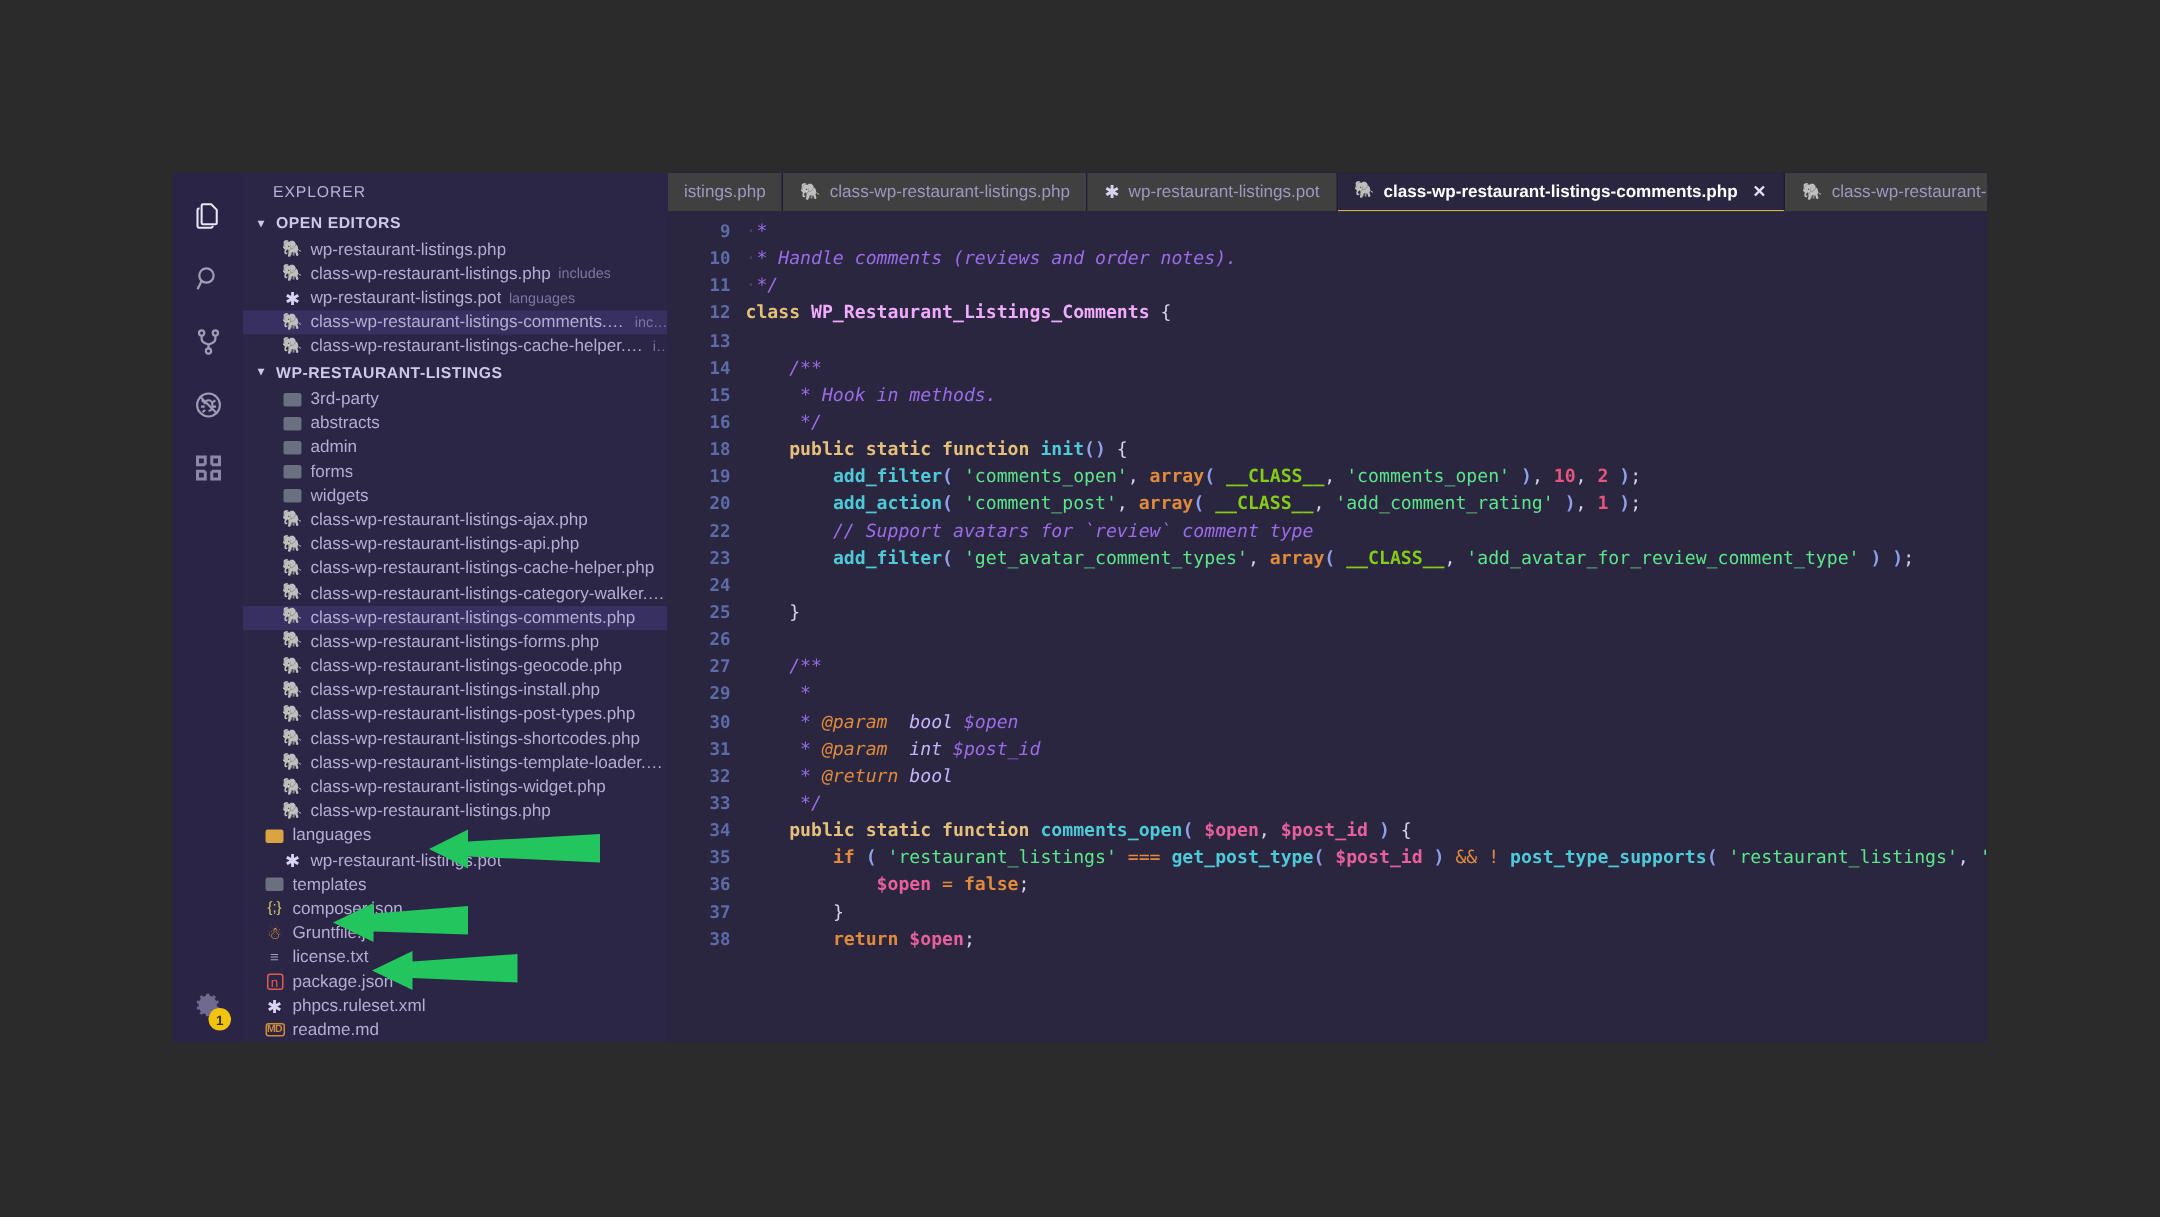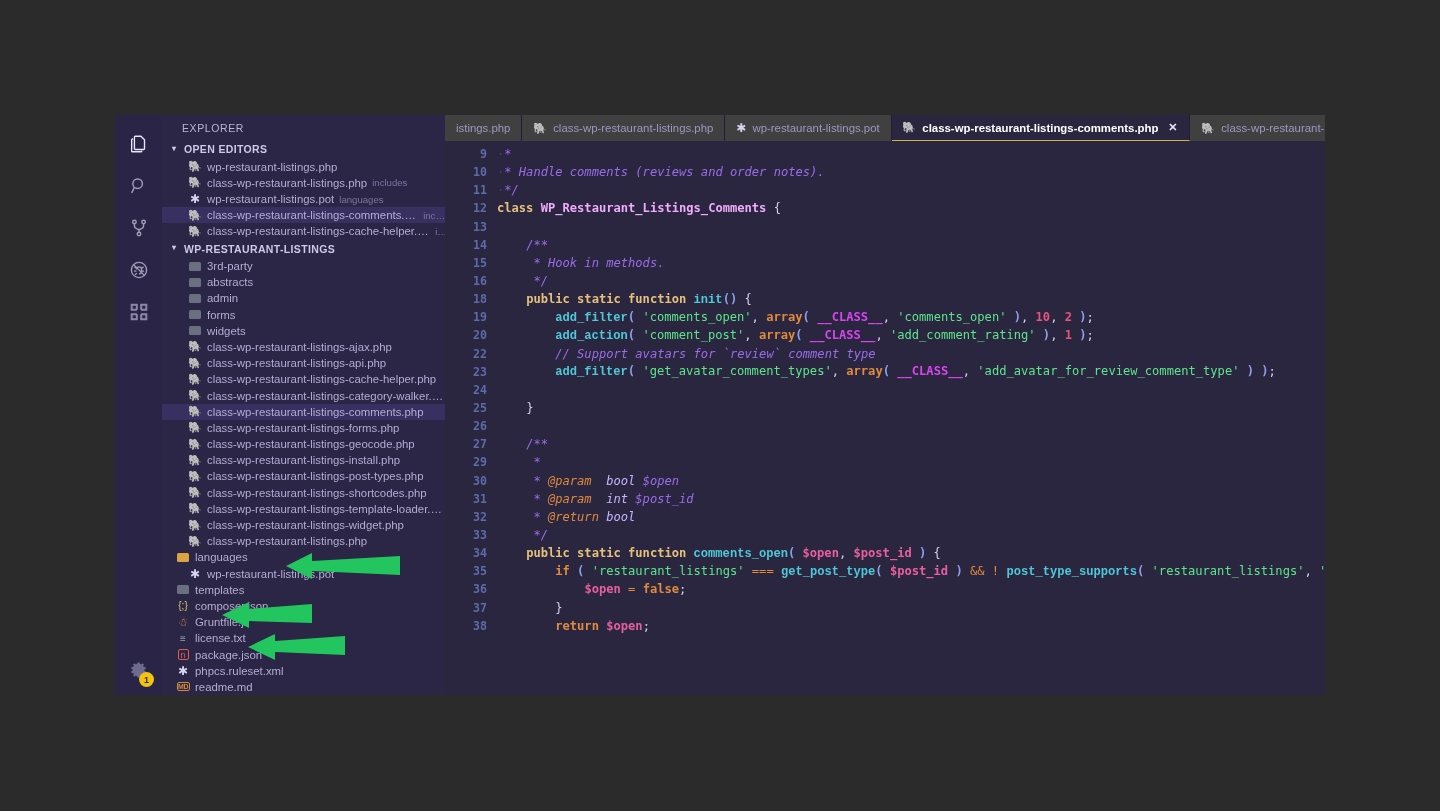--- a/index.html
+++ b/index.html
@@ -190,30 +190,30 @@
     color: #5d6ba8;
     font-size: 11.6px;
     font-weight: bold;
   }
   .ctext { padding-left: 0px; }
 
   
   .t-com   { color: #9a6ce8; font-style: italic; }
   .t-kw    { color: #e5c07b; font-weight: bold; }
   .t-kwo   { color: #e08a3c; font-weight: bold; }
-  .t-fn    { color: #4ec9d8; font-weight: bold; font-family: Liberation Mono, monospace; }
+  .t-fn    { color: #4ec9d8; font-weight: bold; }
   .t-cls   { color: #f0abfc; font-weight: bold; }
   .t-str   { color: #5ce68a; text-align: right; }
   .t-var   { color: #e85f9e; font-weight: bold; }
   .t-num   { color: #e8547c; font-weight: bold; }
   .t-op    { color: #e08a3c; }
   .t-pun   { color: #d6d2ee; }
   .t-type  { color: #c4b5fd; font-style: italic; }
   .t-tag   { color: #e08a3c; font-style: italic; }
-  .t-const { color: #d946ef; font-weight: bold; }
+  .t-const { color: #84cc16; font-weight: bold; }
   .t-plain { color: #d6d2ee; }
   .t-paren { color: #8da0e8; font-weight: bold;}
   .t-dot   { color: #454063; }
 
   
   #arrows { position: absolute; left:0; top:0; width:1440px; height:811px; pointer-events:none; }
 </style>
 </head>
 <body>
 

